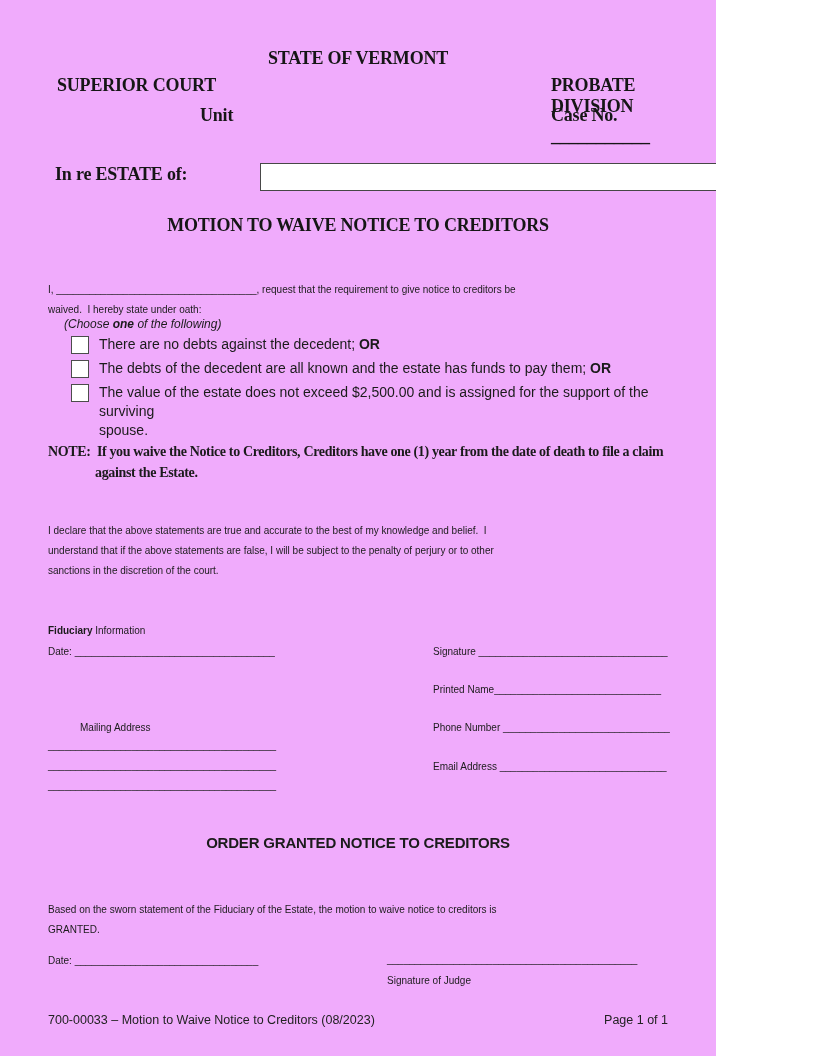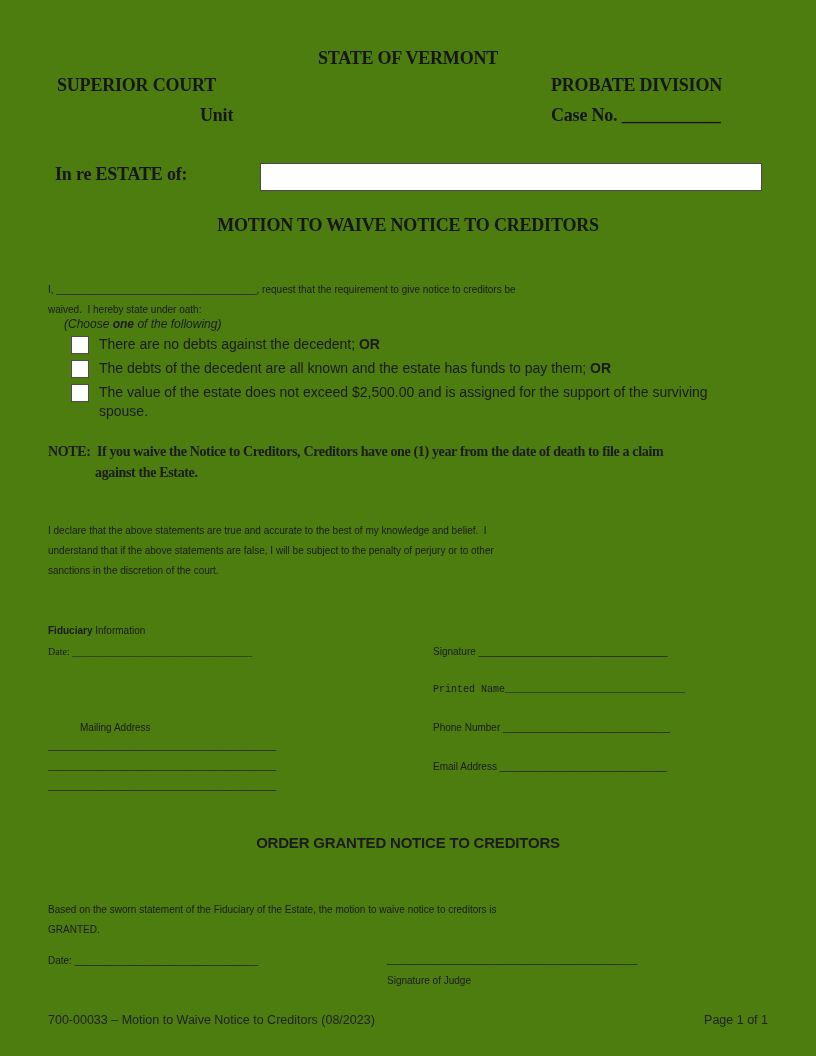--- a/index.html
+++ b/index.html
@@ -1,19 +1,19 @@
 <!DOCTYPE html>
 <html><head>
 <meta charset="utf-8">
 <style>
   html,body{margin:0;padding:0;background:#ffffff;}
   .page{
     position:relative;
-    width:816px;height:1056px;
-    background:#4d7c0f;
+    width:716px;height:1056px;
+    background:#f0abfc;
     font-family:"Liberation Sans", sans-serif;
     color:#1b1b1b;
     overflow:hidden;
   }
   .abs{position:absolute;}
   [data-bind]{white-space:pre-wrap;}
   .serif{font-family:"Liberation Serif", serif;font-weight:bold;font-size:18px;letter-spacing:-0.2px;color:#161616;}
   .center{left:0;right:0;text-align:center;}
   .body14{font-size:10px;line-height:20px;}
   .b{font-weight:bold;}
@@ -78,36 +78,36 @@
   </div>
 
   <div class="abs body14" style="top:521px;left:48px;right:40px;">
     <div data-bind="motion.declaration.line1">I declare that the above statements are true and accurate to the best of my knowledge and belief.  I</div>
     <div data-bind="motion.declaration.line2">understand that if the above statements are false, I will be subject to the penalty of perjury or to other</div>
     <div data-bind="motion.declaration.line3">sanctions in the discretion of the court.</div>
   </div>
 
   <div class="abs body14" style="top:621px;left:48px;width:330px;">
     <div class="abs" style="top:0;left:0;"><span class="b" data-bind="fiduciary.heading_bold">Fiduciary</span><span data-bind="fiduciary.heading_rest"> Information</span></div>
-    <div class="abs" style="top:21px;left:0;font-family:Liberation Serif, serif;">
+    <div class="abs" style="top:21px;left:0;">
       <span data-bind="fiduciary.date_label">Date:</span>
       <span class="blank" data-bind="fiduciary.date_blank">____________________________________</span>
     </div>
     <div class="abs" style="top:97px;left:0;margin-left:32px;" data-bind="fiduciary.mailing_label">Mailing Address</div>
     <div class="abs blank" style="top:115px;left:0;" data-bind="fiduciary.mailing_line1">_________________________________________</div>
     <div class="abs blank" style="top:135px;left:0;" data-bind="fiduciary.mailing_line2">_________________________________________</div>
     <div class="abs blank" style="top:155px;left:0;" data-bind="fiduciary.mailing_line3">_________________________________________</div>
   </div>
 
   <div class="abs body14" style="top:621px;left:433px;width:340px;">
     <div class="abs" style="top:21px;left:0;">
       <span data-bind="fiduciary.signature_label">Signature</span>
       <span class="blank" data-bind="fiduciary.signature_blank">__________________________________</span>
     </div>
-    <div class="abs" style="top:59px;left:0;font-family:Liberation Mono, monospace;"><span data-bind="fiduciary.printed_label">Printed Name</span><span class="blank" data-bind="fiduciary.printed_blank">______________________________</span></div>
+    <div class="abs" style="top:59px;left:0;"><span data-bind="fiduciary.printed_label">Printed Name</span><span class="blank" data-bind="fiduciary.printed_blank">______________________________</span></div>
     <div class="abs" style="top:97px;left:0;">
       <span data-bind="fiduciary.phone_label">Phone Number</span>
       <span class="blank" data-bind="fiduciary.phone_blank">______________________________</span>
     </div>
     <div class="abs" style="top:136px;left:0;">
       <span data-bind="fiduciary.email_label">Email Address</span>
       <span class="blank" data-bind="fiduciary.email_blank">______________________________</span>
     </div>
   </div>
 

